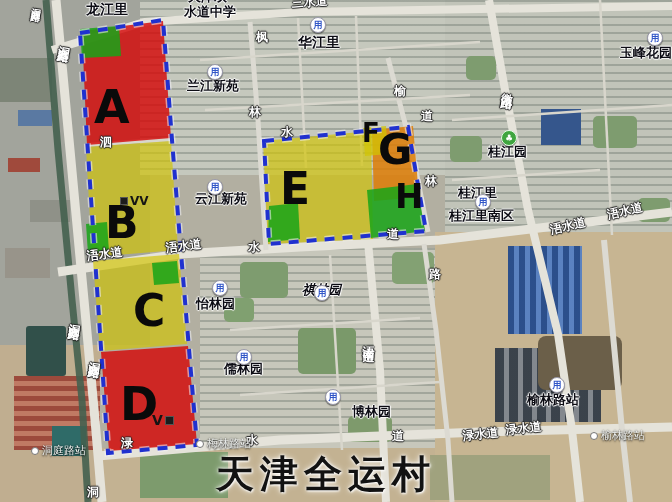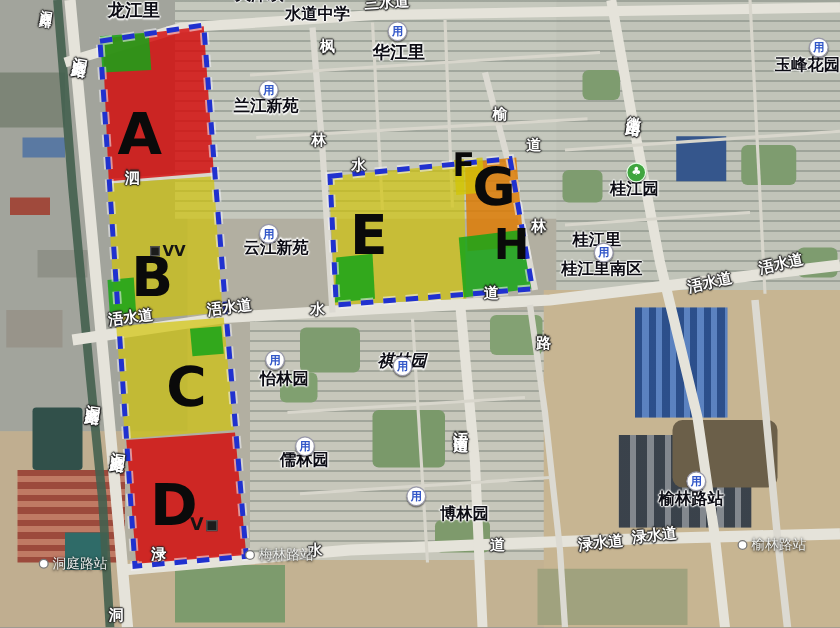--- a/index.html
+++ b/index.html
@@ -137,25 +137,25 @@
       <span class="lbl road rchar" style="left: 246px; top: 434px;">水</span>
       <span class="lbl road rchar" style="left: 392px; top: 430px;">道</span>
       <span class="lbl road rchar" style="left: 394px; top: 85px;">榆</span>
       <span class="lbl road rchar" style="left: 421px; top: 110px;">道</span>
       <span class="lbl road rchar" style="left: 425px; top: 175px;">林</span>
       <span class="lbl road rchar" style="left: 387px; top: 228px;">道</span>
       <span class="lbl road rchar" style="left: 429px; top: 268px;">路</span>
       <span class="lbl road rchar" style="left: 87px; top: 486px;">洞</span>
       <span class="lbl place" style="font-size: 14px; left: 86px; top: 2px;">龙江里</span>
       <span class="lbl place" style="font-size: 13px; left: 188px; top: -10px;">天津双</span>
-      <span class="lbl place" style="font-size: 13px; left: 184px; top: 5px; margin-left: 44px;">水道中学</span>
+      <span class="lbl place" style="font-size: 13px; left: 184px; top: 5px;">水道中学</span>
       <span class="lbl place" style="font-size: 14px; left: 298px; top: 35px;">华江里</span>
       <span class="lbl place" style="font-size: 13px; left: 187px; top: 79px; text-align: center;">兰江新苑</span>
       <span class="lbl place" style="font-size: 13px; left: 195px; top: 192px;">云江新苑</span>
-      <span class="lbl place" style="font-size: 13px; left: 208px; top: 297px;">怡林园</span>
+      <span class="lbl place" style="font-size: 13px; left: 196px; top: 297px;">怡林园</span>
       <span class="lbl place" style="font-size: 13px; left: 302px; top: 283px; font-style: italic;">祺林园</span>
       <span class="lbl place" style="font-size: 13px; left: 224px; top: 362px;">儒林园</span>
       <span class="lbl place" style="font-size: 13px; left: 312px; top: 405px; padding-left: 40px;">博林园</span>
       <span class="lbl place" style="font-size: 13px; left: 488px; top: 145px;">桂江园</span>
       <span class="lbl place" style="font-size: 13px; left: 426px; top: 186px; margin-left: 32px;">桂江里</span>
       <span class="lbl place" style="font-size: 13px; left: 449px; top: 209px;">桂江里南区</span>
       <span class="lbl place" style="font-size: 13px; left: 527px; top: 393px;">榆林路站</span>
       <span class="lbl place" style="font-size: 13px; left: 620px; top: 46px;">玉峰花园</span>
       <span class="lbl zone-letter" style="font-size: 46px; left: 94px; top: 86px;">A</span>
       <span class="lbl zone-letter" style="font-size: 44px; left: 105px; top: 202px;">B</span>
@@ -191,13 +191,14 @@
       <span class="mark" style="font-size: 12px; left: 120px; top: 194px;">
         <span class="sq" style="height: 8px; width: 8px;"></span>
         <span>VV</span>
       </span>
       <span class="mark" style="font-size: 14px; left: 152px; top: 412px;">
         <span>V</span>
         <span class="sq" style="height: 9px; width: 9px;"></span>
       </span>
     </div>
 
+  <div class="map-title">天津全运村</div>
 </div>
 
 </body></html>

